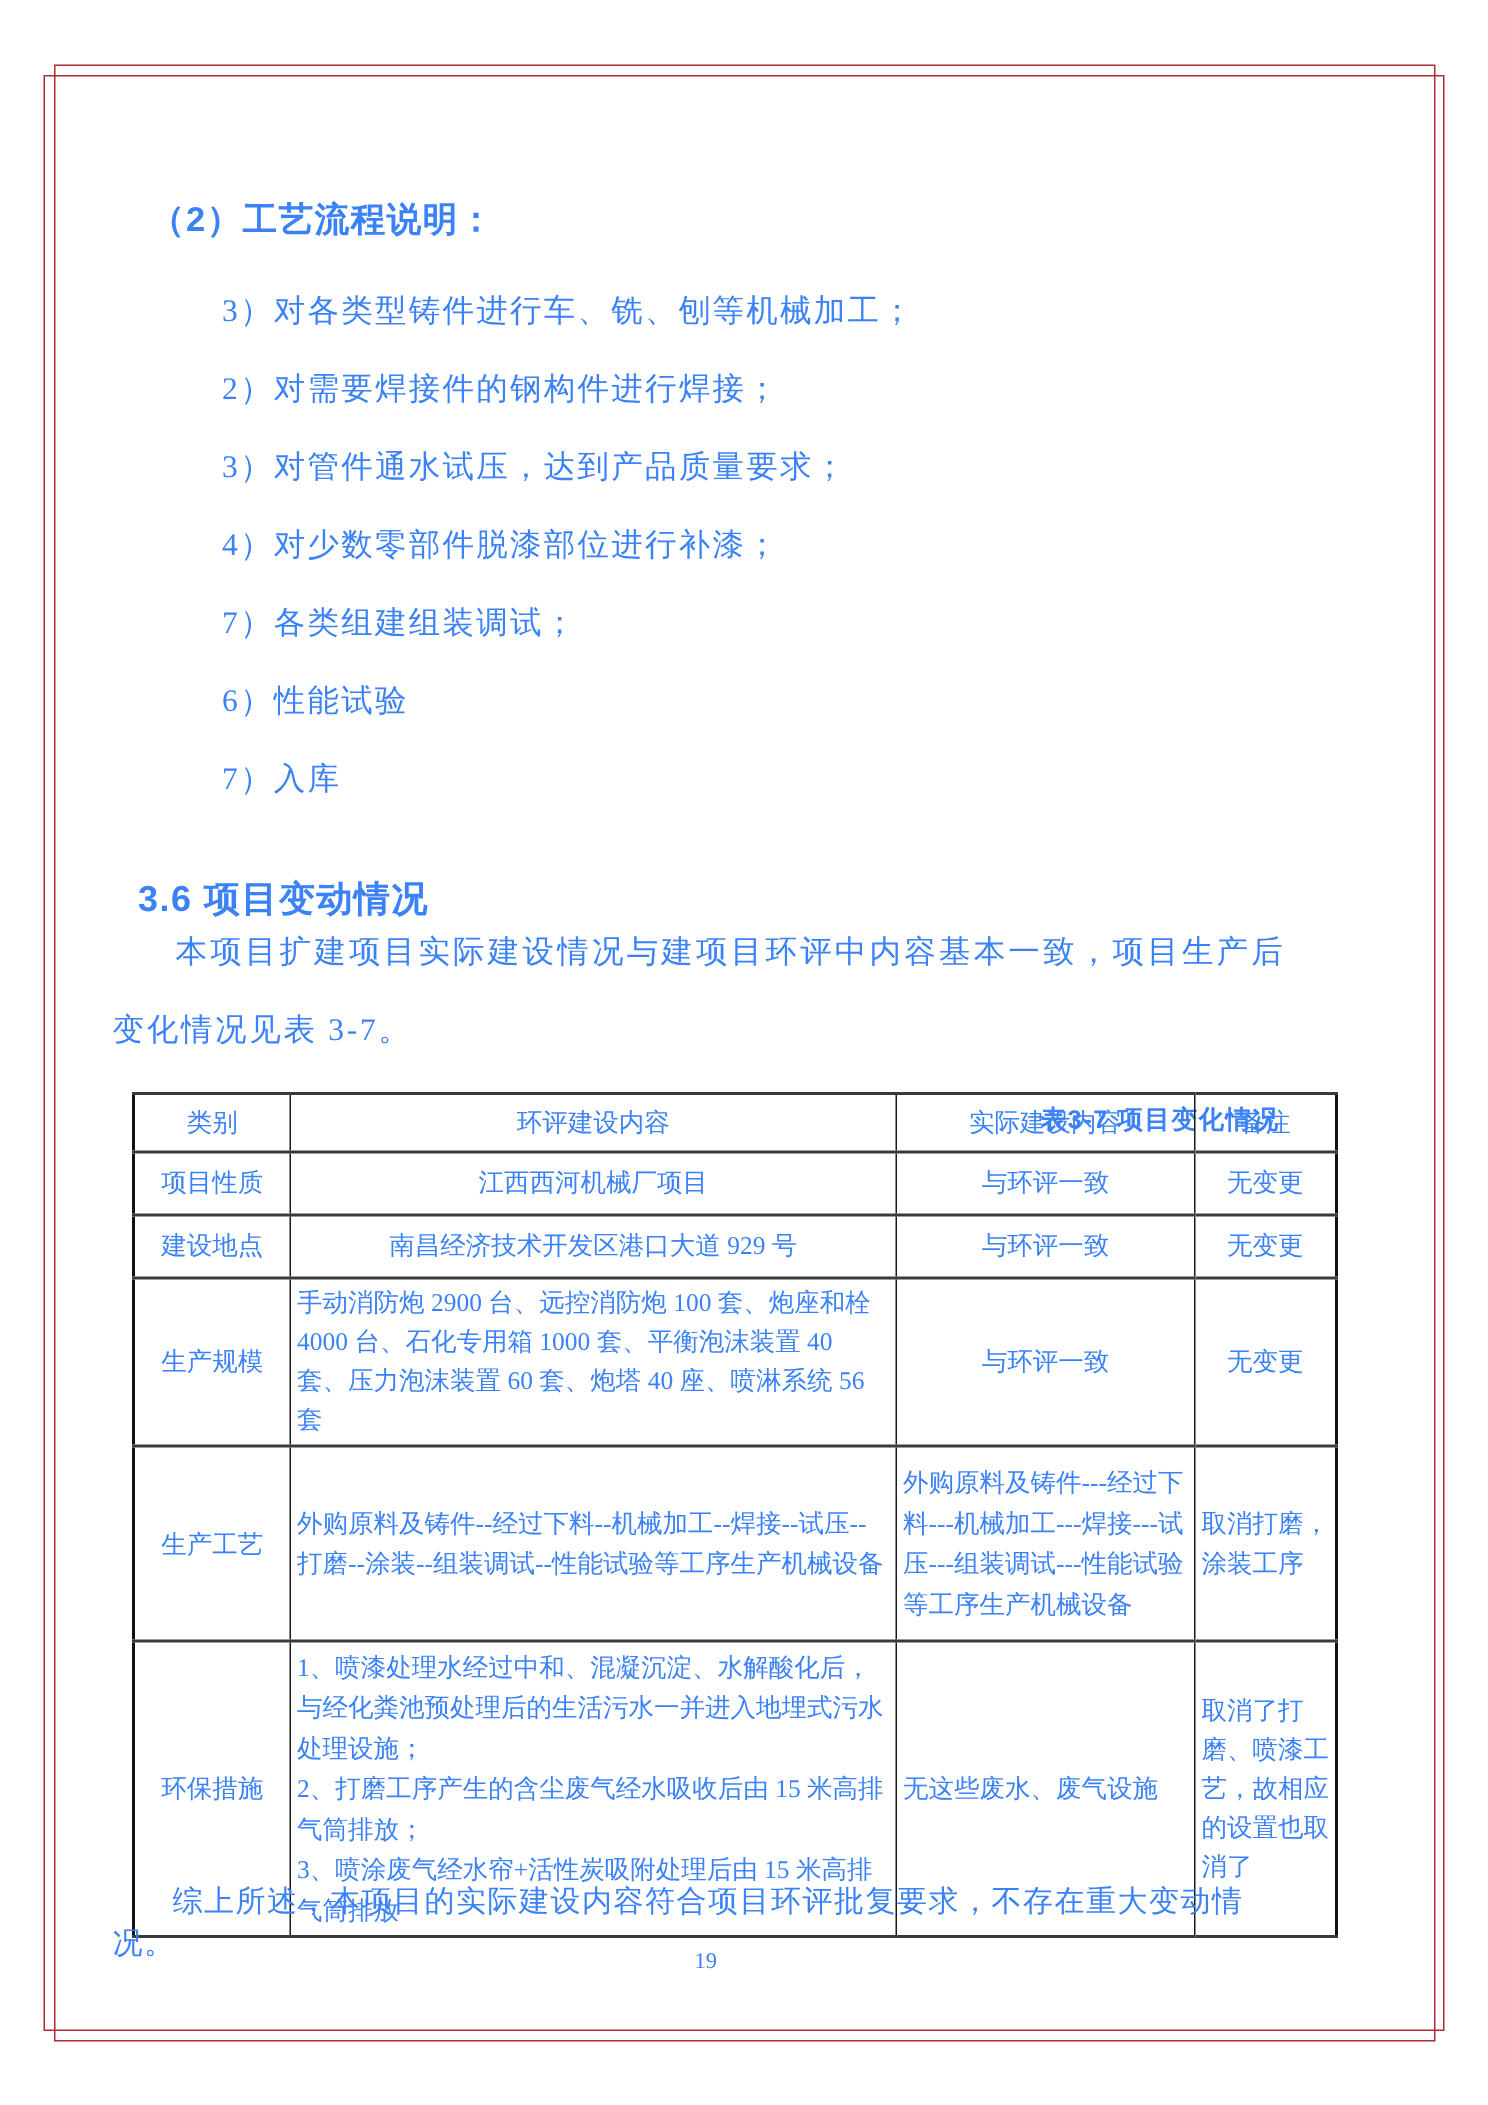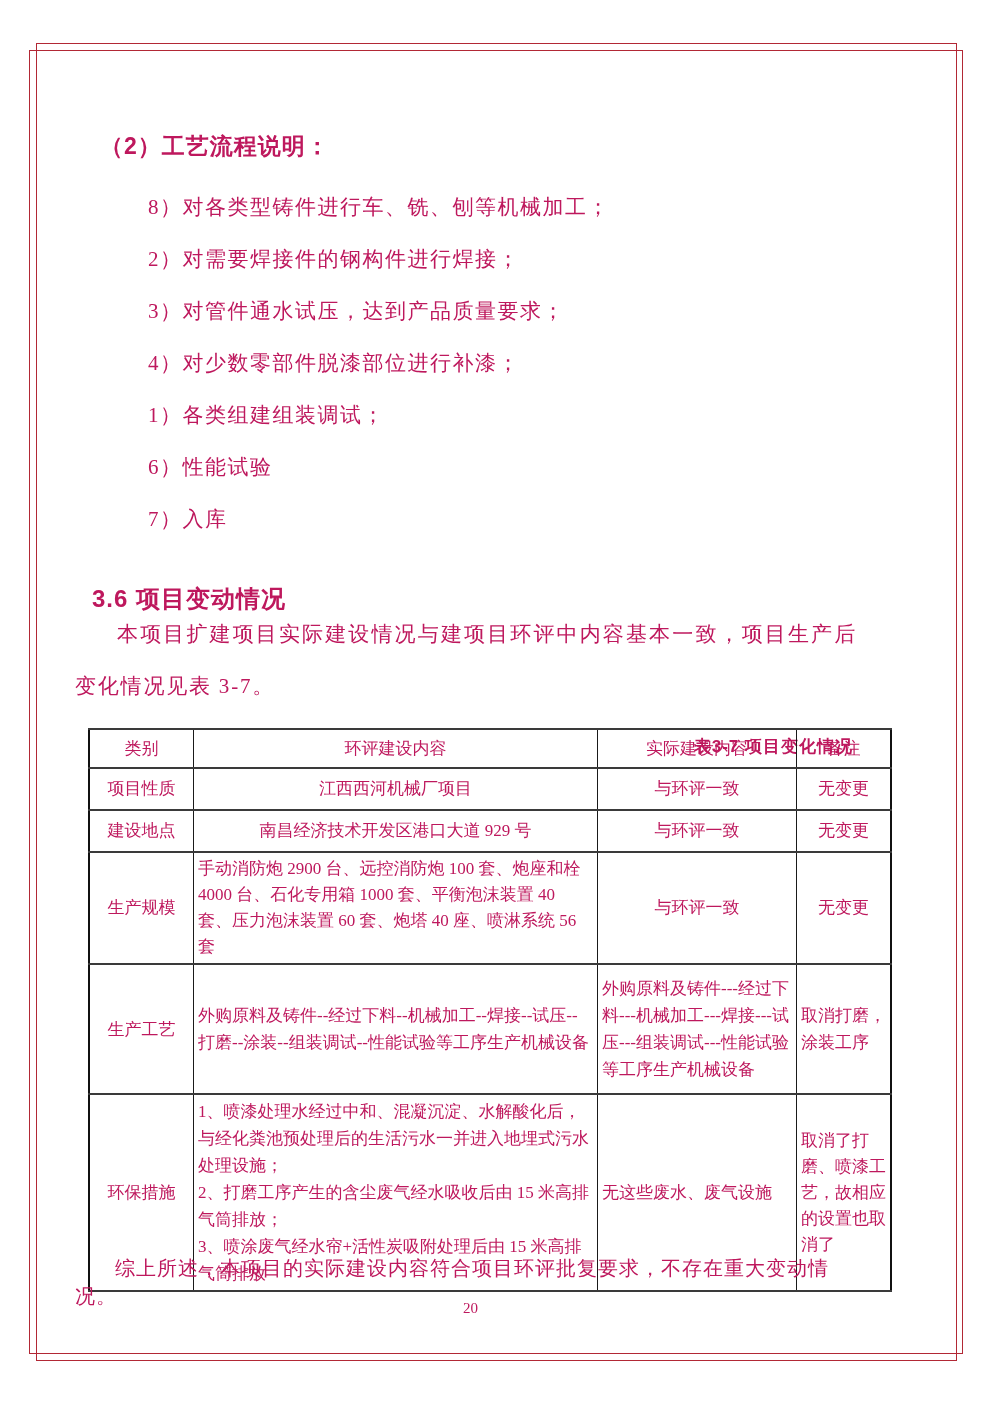--- a/index.html
+++ b/index.html
@@ -1,21 +1,21 @@
 <!DOCTYPE html>
 <html><head>
 <meta charset="utf-8">
 <style>
   html,body{margin:0;padding:0;background:#ffffff;}
   .page{
     position:relative;
     width:992px;height:1377px;
     background:#ffffff;
     font-family:"Liberation Serif","DejaVu Serif",serif;
-    color:#be185d;
+    color:#3b82f6;
     overflow:hidden;
   }
   
   .frame{position:absolute;border:1px solid #b22835;pointer-events:none;}
   .frame.outer{left:29px;top:50px;width:932px;height:1302px;}
   .frame.inner{left:36px;top:43px;width:919px;height:1316px;}
 
   .h-process{
     position:absolute;left:100px;top:131px;
     font-family:"Liberation Sans","DejaVu Sans",sans-serif;
@@ -83,25 +83,25 @@
 <body>
 
 <div class="page">
 
   <div class="frame outer"></div>
   <div class="frame inner"></div>
 
   <div class="h-process">（2）工艺流程说明：</div>
 
   <div class="steps">
-    <div class="step">8）对各类型铸件进行车、铣、刨等机械加工；</div>
+    <div class="step">3）对各类型铸件进行车、铣、刨等机械加工；</div>
     <div class="step">2）对需要焊接件的钢构件进行焊接；</div>
     <div class="step">3）对管件通水试压，达到产品质量要求；</div>
     <div class="step">4）对少数零部件脱漆部位进行补漆；</div>
-    <div class="step">1）各类组建组装调试；</div>
+    <div class="step">7）各类组建组装调试；</div>
     <div class="step">6）性能试验</div>
     <div class="step">7）入库</div>
   </div>
 
   <div class="h-section">3.6 项目变动情况</div>
 
   <div class="paragraph">本项目扩建项目实际建设情况与建项目环评中内容基本一致，项目生产后变化情况见表 3-7。</div>
 
   <div class="table-title">表3-7 项目变化情况</div>
 
@@ -143,15 +143,15 @@
 2、打磨工序产生的含尘废气经水吸收后由 15 米高排气筒排放；
 3、喷涂废气经水帘+活性炭吸附处理后由 15 米高排气筒排放</td>
       <td class="c-act ta-l">无这些废水、废气设施</td>
       <td class="c-note ta-l">取消了打磨、喷漆工艺，故相应的设置也取消了</td>
     </tr>
   </tbody>
     </table>
 
   <div class="closing">综上所述，本项目的实际建设内容符合项目环评批复要求，不存在重大变动情况。</div>
 
-  <div class="pagenum">20</div>
+  <div class="pagenum">19</div>
 
 </div>
 
 </body></html>

